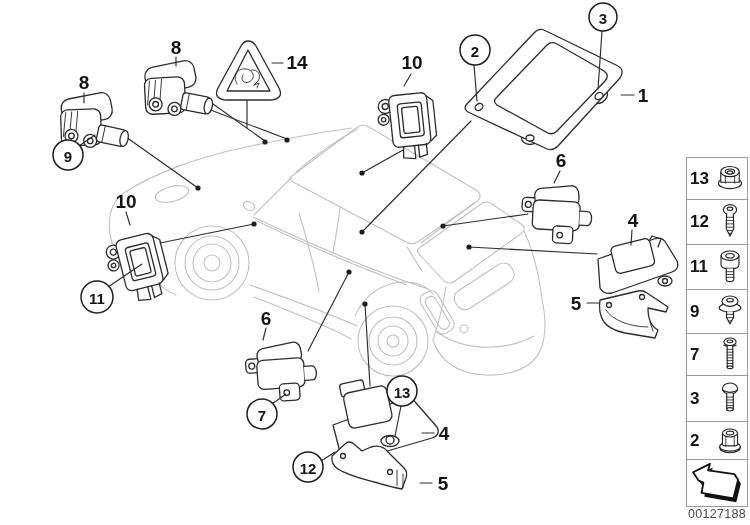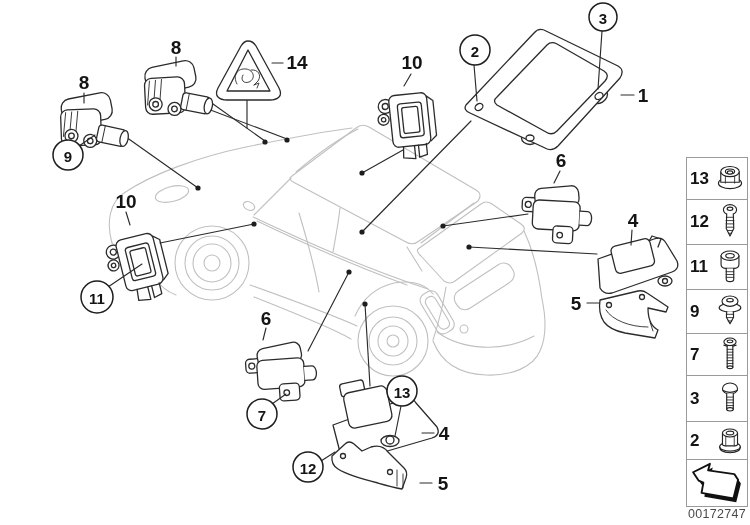--- a/index.html
+++ b/index.html
@@ -339,15 +339,15 @@
     </svg>
   </div>
   <div class="cell" style="height:47px">
     <svg width="58" height="45" viewBox="0 0 59 48" style="margin:0 auto">
       <polygon points="7,16 25,7 23,14 51,18 55,24 50,44 16,38 18,27 13,25" fill="#111" stroke="none"></polygon>
       <polygon points="4,12 22,3 20,10 48,14 52,20 47,40 13,34 15,23 10,21" fill="#fff" stroke="#111" stroke-width="2" stroke-linejoin="round"></polygon>
     </svg>
   </div>
 </div>
 
-<div class="code">00172747</div>
+<div class="code">00127188</div>
 
 </div>
 
 </body></html>

